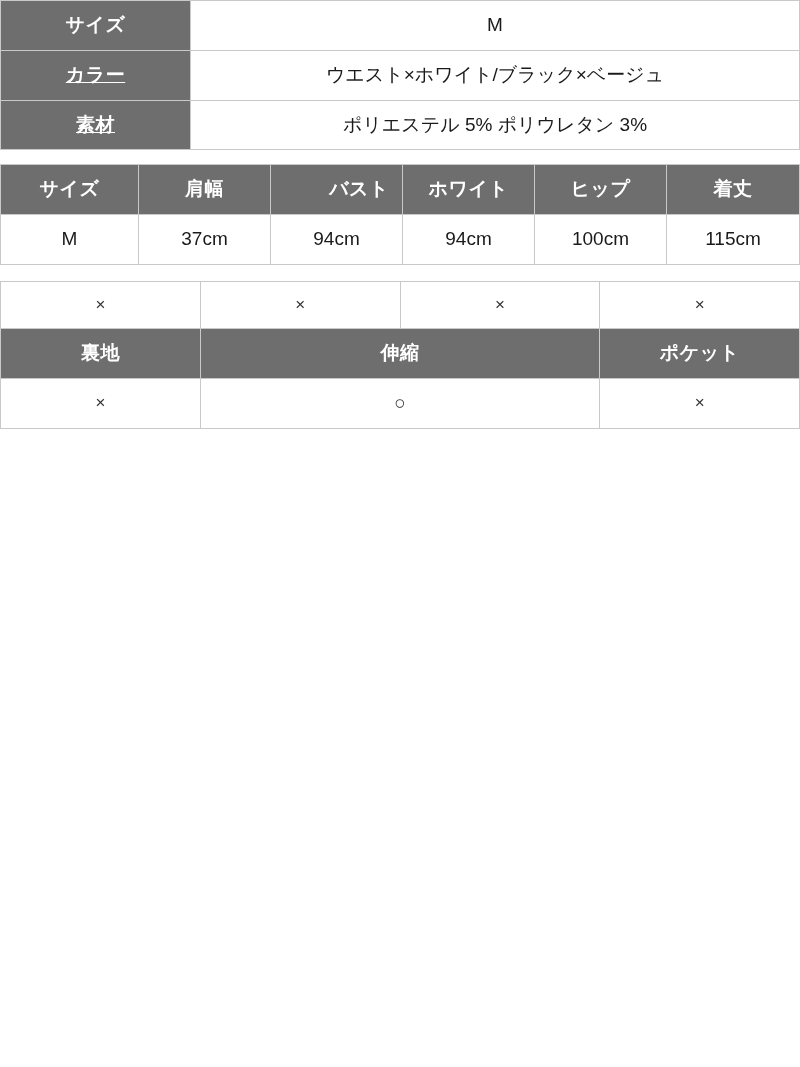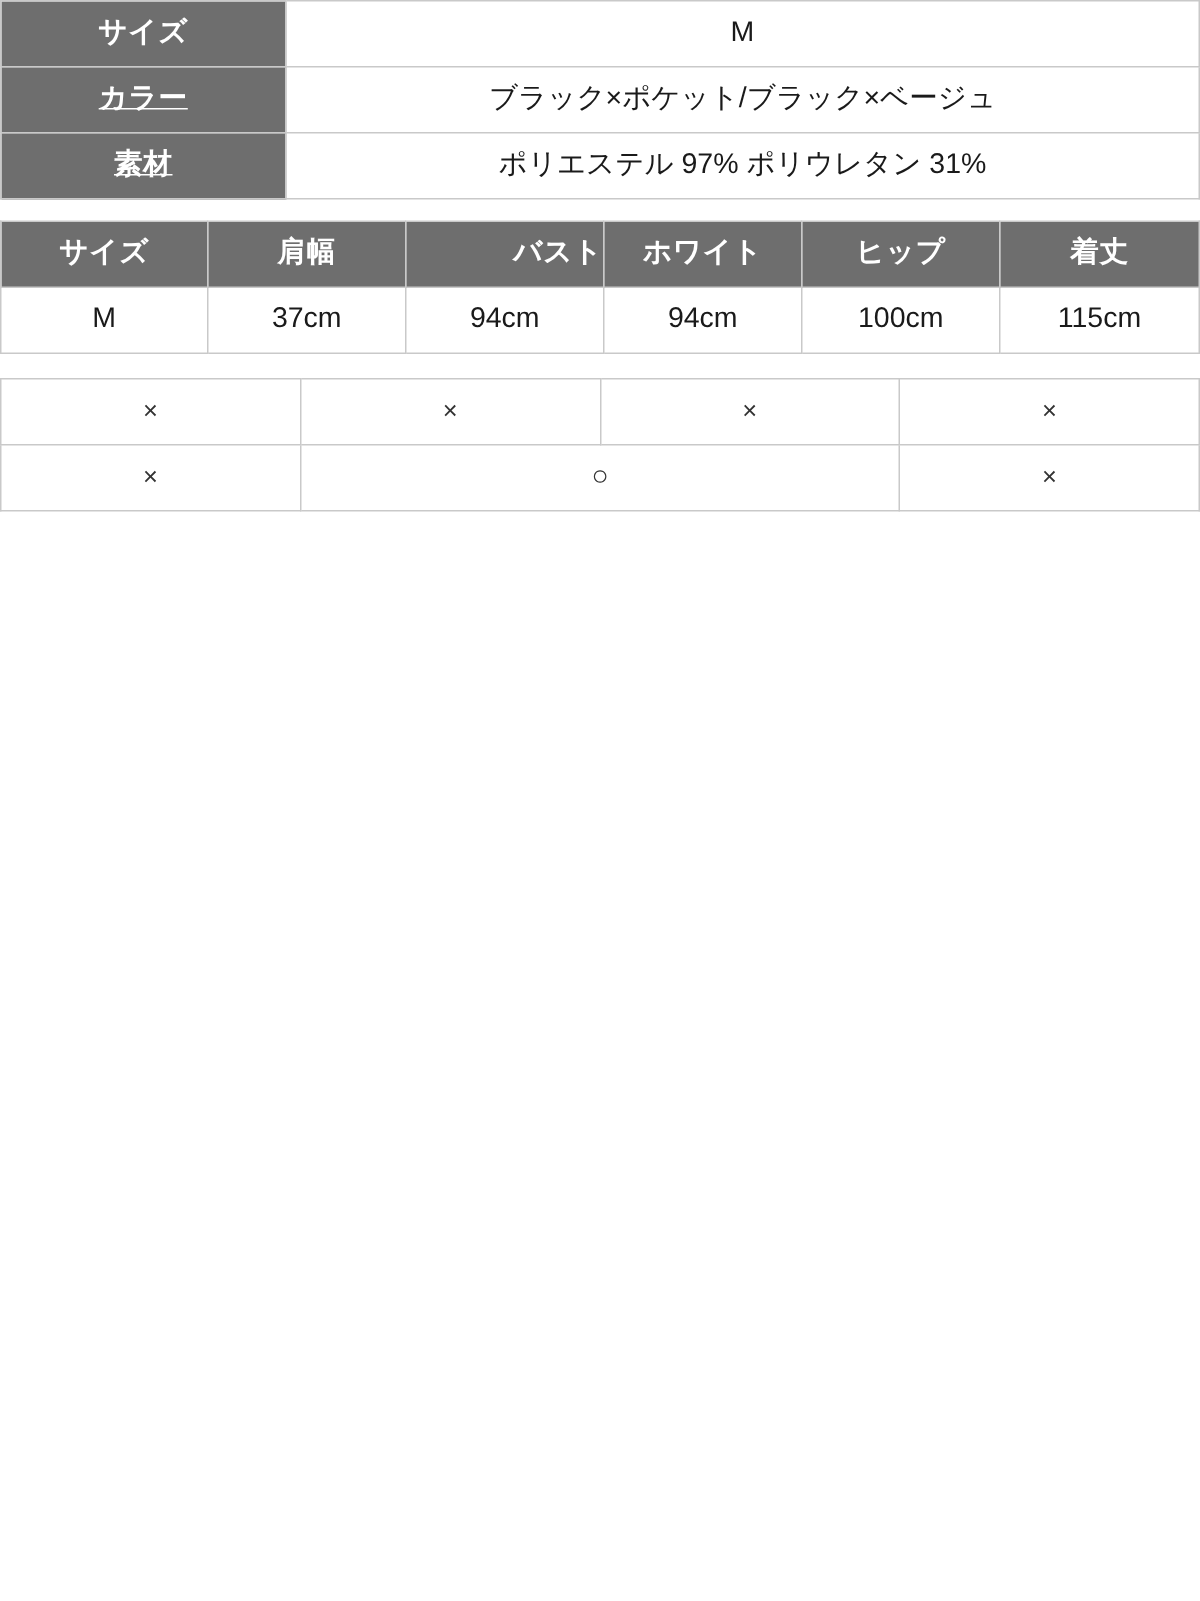--- a/index.html
+++ b/index.html
@@ -23,21 +23,21 @@
   table {
     border-collapse: collapse;
     table-layout: fixed;
     width: 800px;
   }
   table.spec-table {
     margin: 0;
   }
   td, th {
     border: 1px solid #c9c9c9;
-    padding: 0;
+    padding: 13px;
     text-align: center;
     vertical-align: middle;
     font-weight: normal;
     font-size: 19px;
     line-height: 1.2;
     height: 44px;
     box-sizing: border-box;
   }
   .hdr {
     background: #6e6e6e;
@@ -79,25 +79,25 @@
 <div class="page">
 
   <table class="spec-table t1">
     <tbody>
       <tr>
         <td class="hdr" style="width:190px;">サイズ</td>
         <td class="val">M</td>
       </tr>
       <tr>
         <td class="hdr" style="width:190px;text-decoration:underline;">カラー</td>
-        <td class="val">ブラック×ポケット/ブラック×ベージュ</td>
+        <td class="val">ウエスト×ホワイト/ブラック×ベージュ</td>
       </tr>
       <tr>
         <td class="hdr" style="width:190px;text-decoration:underline;">素材</td>
-        <td class="val">ポリエステル 97% ポリウレタン 31%</td>
+        <td class="val">ポリエステル 5% ポリウレタン 3%</td>
       </tr>
     </tbody>
   </table>
 
   <div class="gap-sm"></div>
 
   <table class="spec-table">
     <tbody>
       <tr>
         <td class="hdr" style="width:138px;">サイズ</td>
@@ -122,20 +122,25 @@
 
   <table class="spec-table">
     <tbody>
       <tr>
         <td class="val mark">×</td>
         <td class="val mark">×</td>
         <td class="val mark">×</td>
         <td class="val mark">×</td>
       </tr>
       <tr>
+        <td class="hdr" colspan="1" style="width:190px;">裏地</td>
+        <td class="hdr" colspan="2">伸縮</td>
+        <td class="hdr">ポケット</td>
+      </tr>
+      <tr>
         <td class="val mark">×</td>
         <td class="val mark-circle" colspan="2">○</td>
         <td class="val mark">×</td>
       </tr>
     </tbody>
   </table>
 
   <div class="spacer-bottom"></div>
 
 </div>

